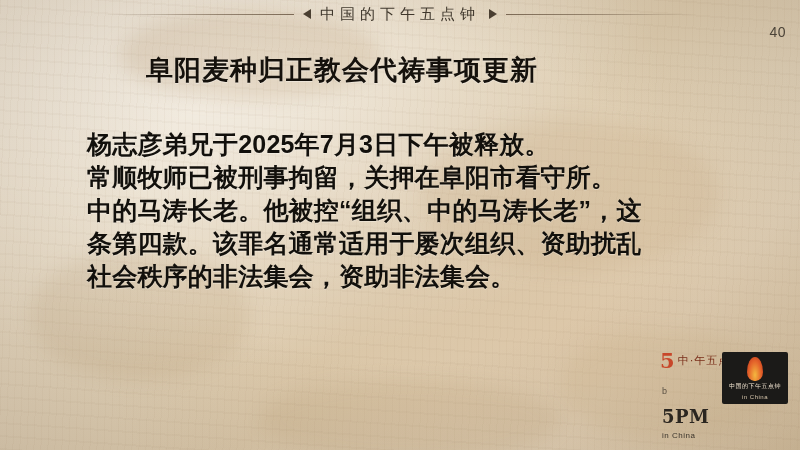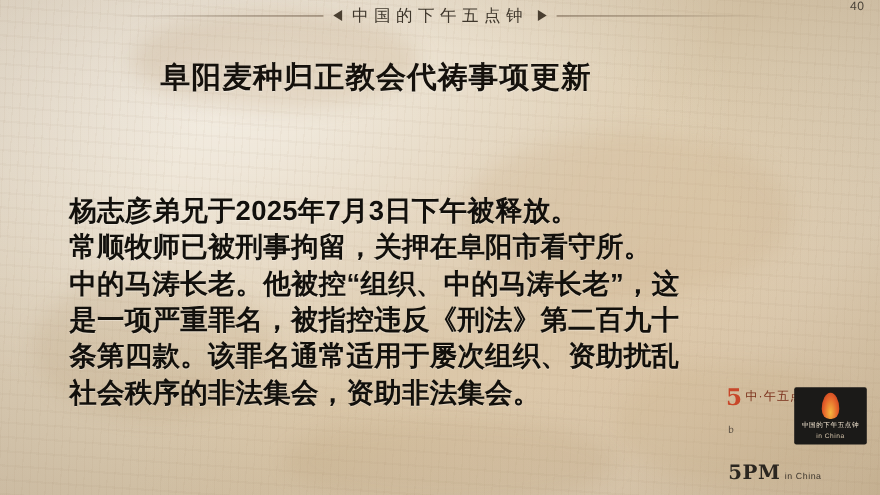--- a/index.html
+++ b/index.html
@@ -51,23 +51,23 @@
   }
   .stain.s1 { left: 120px; top: 10px;  width: 260px; height: 90px;  background: rgba(183,150,108,0.22); }
   .stain.s2 { left: 420px; top: 120px; width: 300px; height: 150px; background: rgba(196,166,126,0.20); }
   .stain.s3 { left: 30px;  top: 250px; width: 220px; height: 130px; background: rgba(172,140,100,0.16); }
   .stain.s4 { left: 560px; top: 330px; width: 220px; height: 110px; background: rgba(205,178,140,0.24); }
   .stain.s5 { left: 260px; top: 380px; width: 300px; height: 80px;  background: rgba(168,136,96,0.13); }
 
   
   .page-number {
     position: absolute;
-    top: 0;
+    top: 24px;
     right: 14px;
-    font-size: 11px;
+    font-size: 14px;
     color: #4b4338;
     letter-spacing: 0.5px;
     z-index: 6;
   }
 
   
   .channel-bar {
     position: absolute;
     top: 0;
     left: 0;
@@ -114,24 +114,23 @@
     color: #15110c;
     letter-spacing: 1px;
     z-index: 5;
     text-shadow: 0 1px 0 rgba(255,255,255,0.35);
   }
 
   
   .body-text {
     position: absolute;
     top: 128px;
-    left: 63px;
+    left: 87px;
     width: 660px;
     z-index: 5;
-    margin-top: 48px;
   }
   .body-line {
     font-size: 25px;
     font-weight: bold;
     line-height: 33px;
     color: #12100c;
     letter-spacing: 0.2px;
     white-space: nowrap;
     text-shadow: 0 1px 0 rgba(255,255,255,0.3);
   }
@@ -206,20 +205,21 @@
     color: #d8c7ad;
     letter-spacing: 0.5px;
   }
   .wordmark {
     position: absolute;
     left: 2px;
     bottom: 2px;
     display: flex;
     align-items: baseline;
     gap: 4px;
+    flex-direction: column;
   }
   .wordmark .wm-main {
     font-size: 18px;
     font-weight: bold;
     color: #2b2620;
     font-family: "DejaVu Serif", "Liberation Serif", serif;
     letter-spacing: 0.5px;
   }
   .wordmark .wm-sub {
     font-size: 8px;
@@ -254,21 +254,20 @@
     <div class="tri right"></div>
     <div class="channel-rule right"></div>
   </div>
 
   <div class="headline">阜阳麦种归正教会代祷事项更新</div>
 
   <div class="body-text">
     <div class="body-line">杨志彦弟兄于2025年7月3日下午被释放。</div>
     <div class="body-line">常顺牧师已被刑事拘留，关押在阜阳市看守所。</div>
     <div class="body-line">中的马涛长老。他被控“组织、中的马涛长老”，这</div>
-    <div class="body-line">是一项严重罪名，被指控违反《刑法》第二百九十</div>
     <div class="body-line">条第四款。该罪名通常适用于屡次组织、资助扰乱</div>
     <div class="body-line">社会秩序的非法集会，资助非法集会。</div>
   </div>
 
   <div class="logo-cluster">
     <div class="logo-flame-row">
       <span class="flame-5">5</span>
       <span class="flame-cn">中·午五点钟</span>
     </div>
     <div class="dark-badge">

